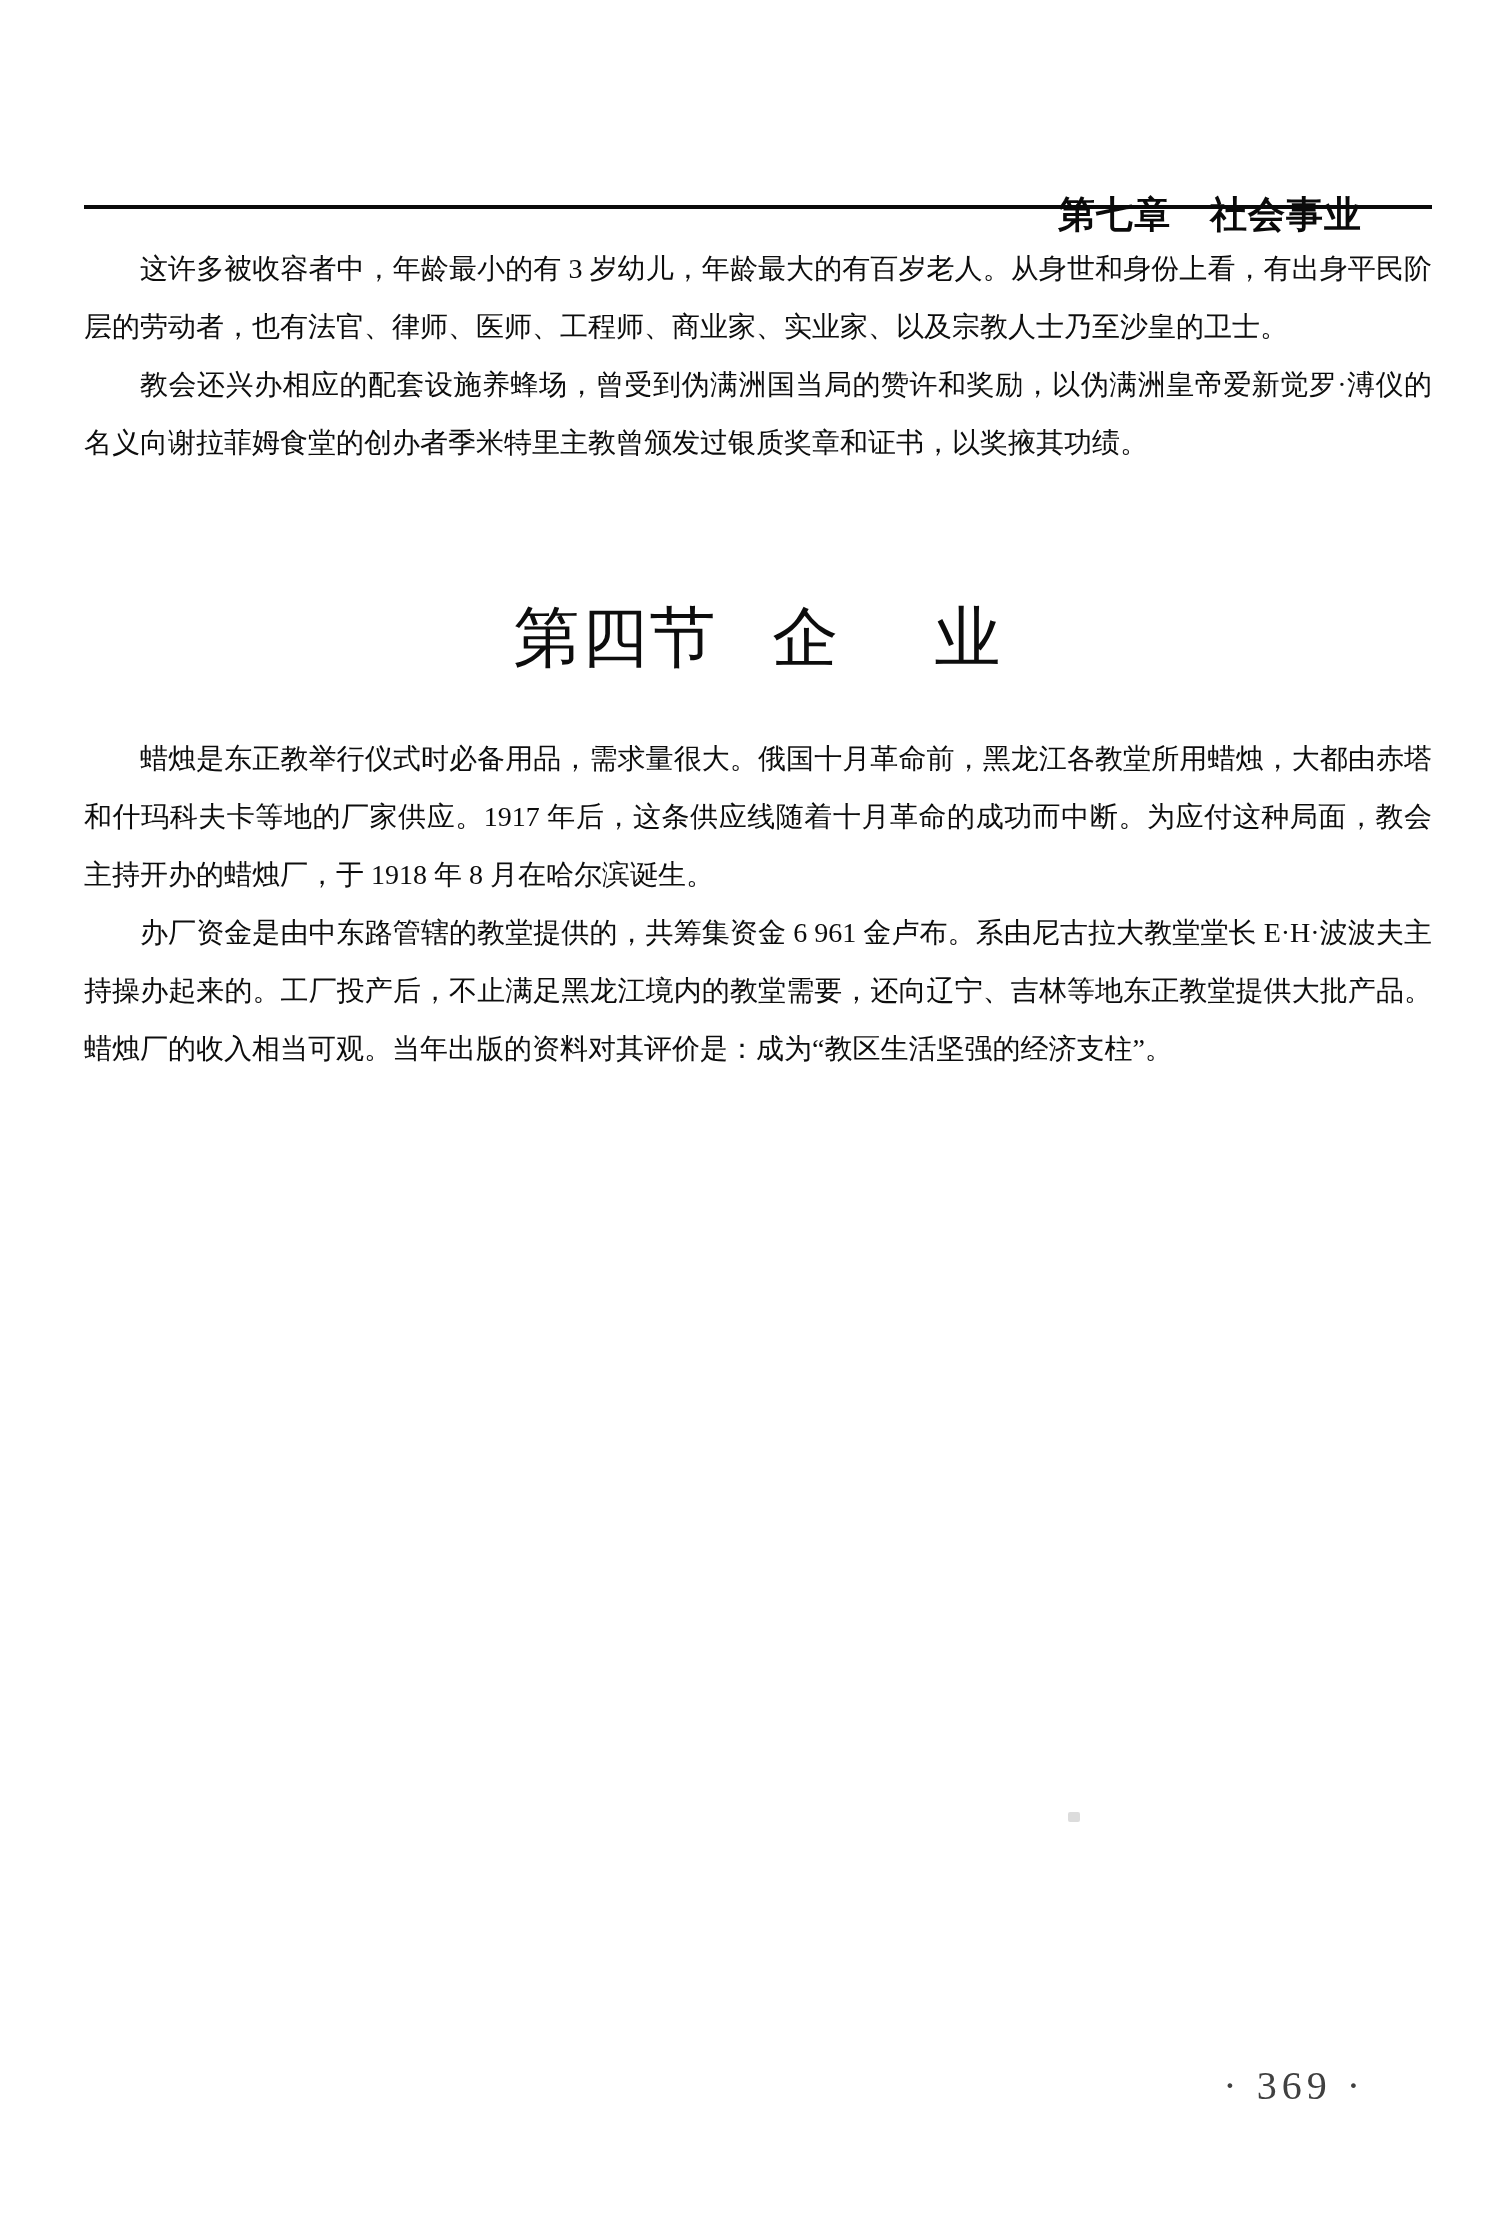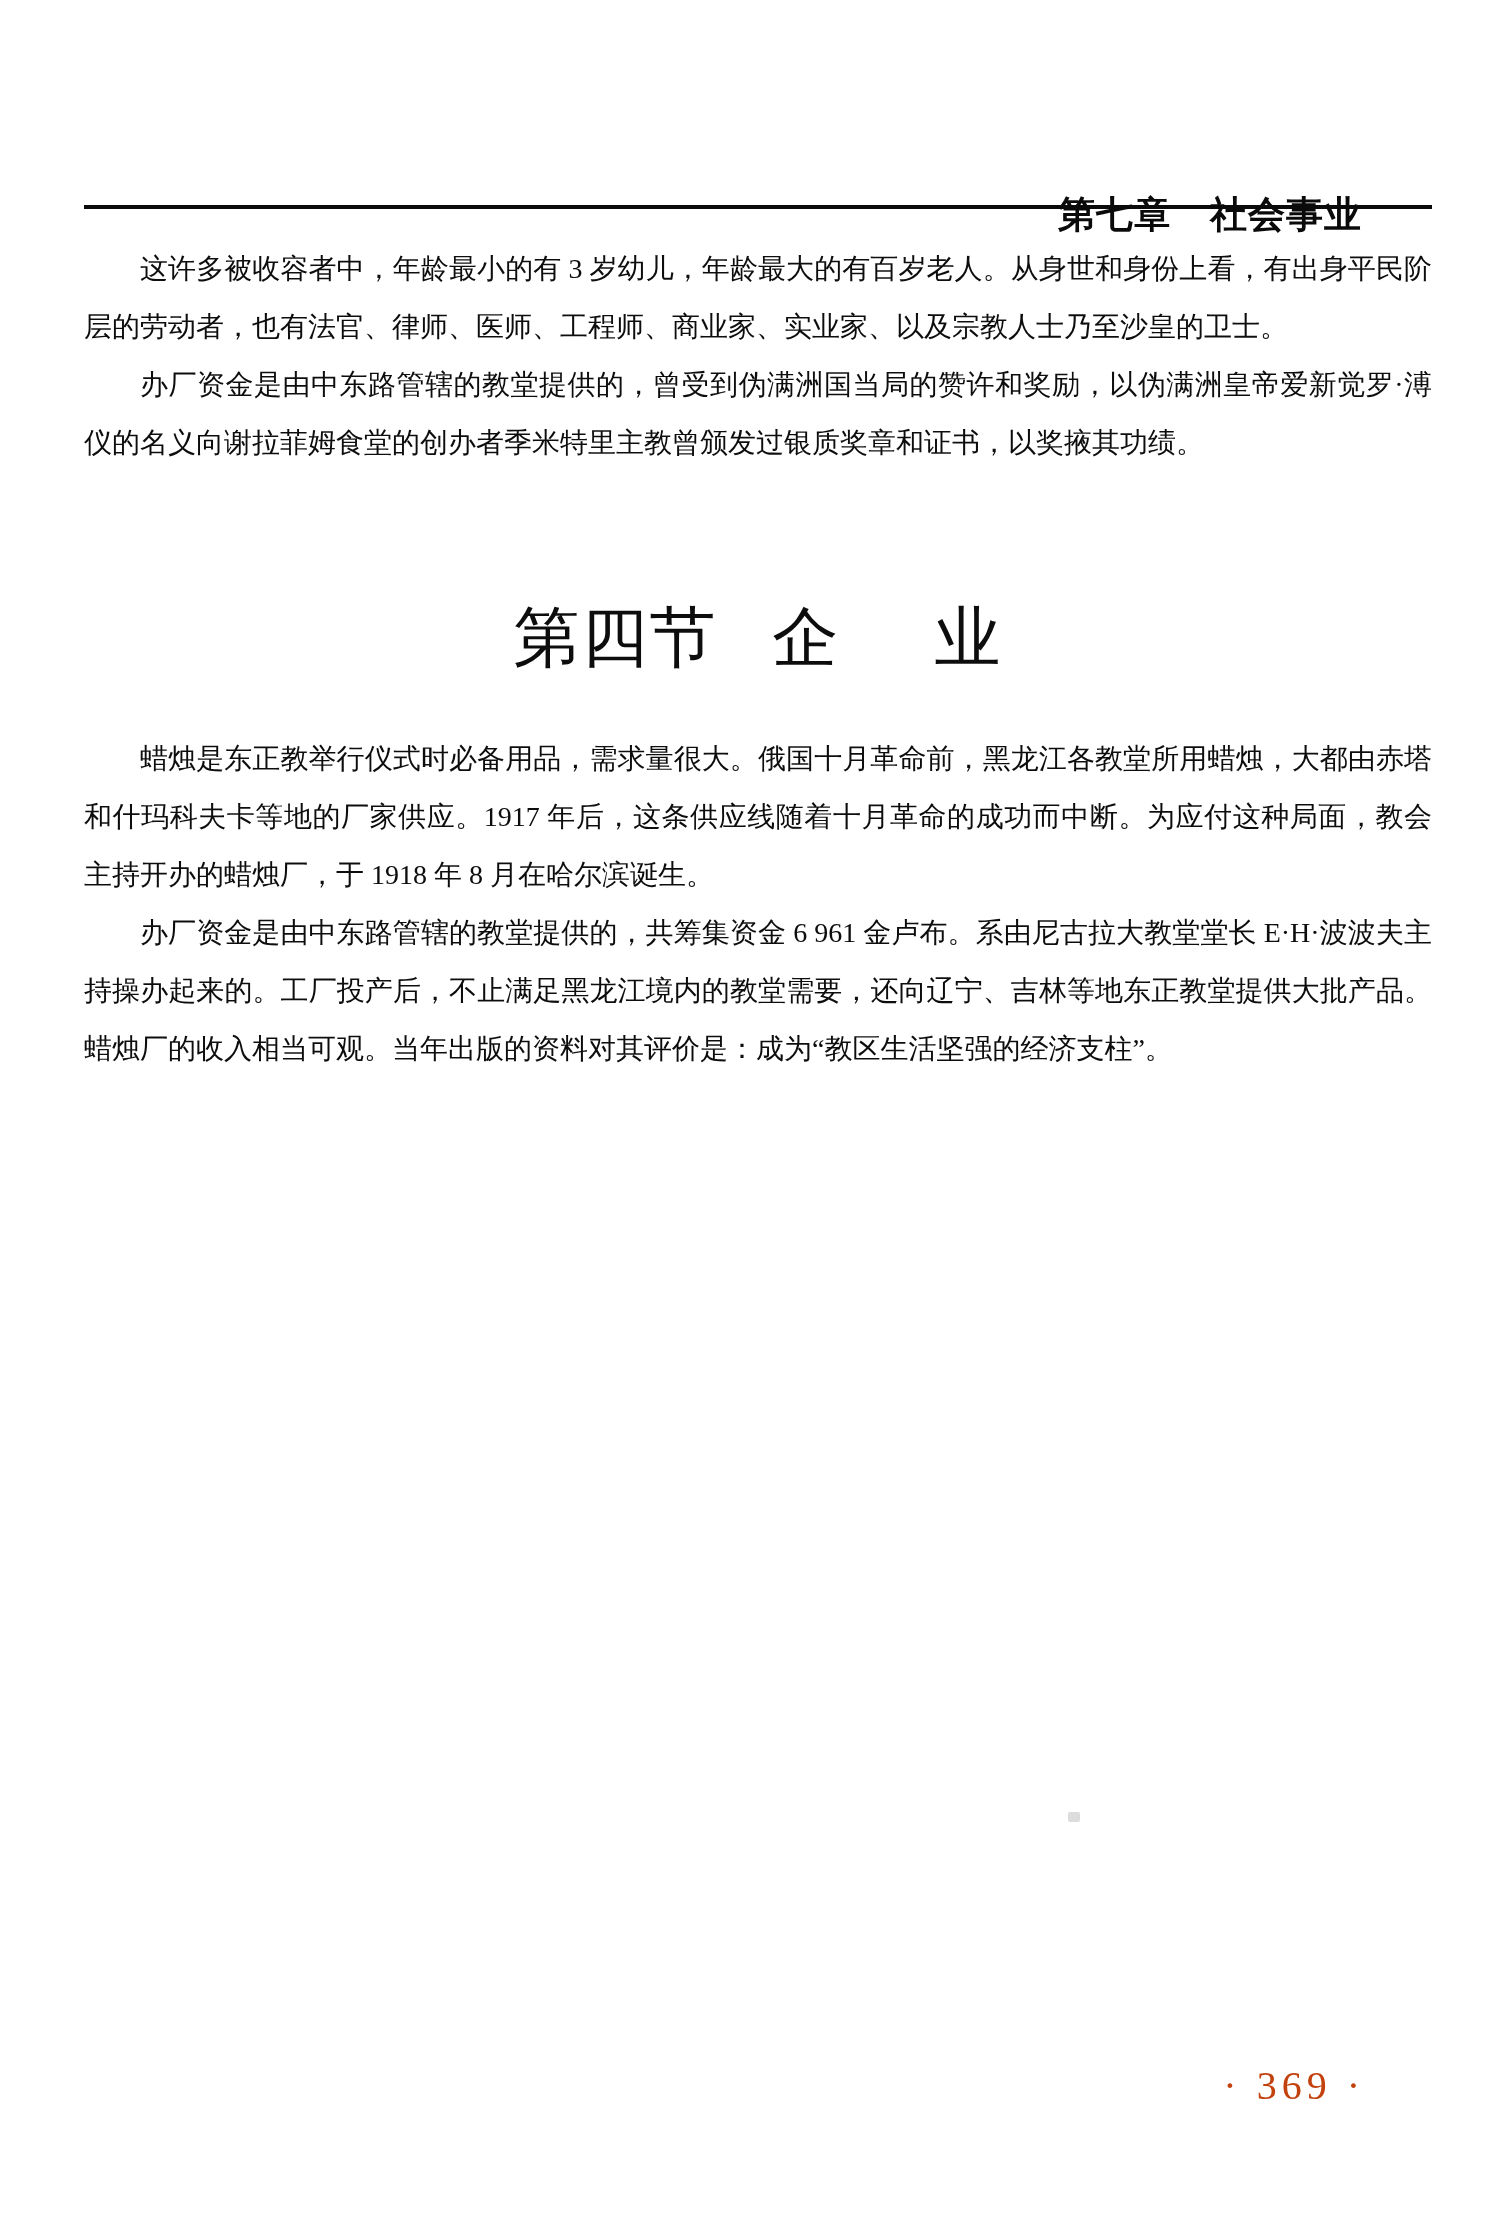--- a/index.html
+++ b/index.html
@@ -60,21 +60,21 @@
     white-space: nowrap;
   }
   .sec-char-1 { margin-left: 0.55em; }
   .sec-char-2 { margin-left: 1.15em; }
   .page-number {
     position: absolute;
     top: 2062px;
     right: 95px;
     font-size: 40px;
     letter-spacing: 5px;
-    color: #c2410c;
+    color: #404040;
     white-space: pre;
   }
   .scan-artifact {
     position: absolute;
     left: 1068px;
     top: 1812px;
     width: 12px;
     height: 10px;
     background: #c9c9c9;
     opacity: 0.65;
@@ -89,21 +89,21 @@
   <div class="running-header">
     <span>第七章　社会事业</span>
   </div>
 
   <div class="header-rule"></div>
 
   <div class="page-body">
 
     <p class="para">这许多被收容者中，年龄最小的有 3 岁幼儿，年龄最大的有百岁老人。从身世和身份上看，有出身平民阶层的劳动者，也有法官、律师、医师、工程师、商业家、实业家、以及宗教人士乃至沙皇的卫士。</p>
 
-    <p class="para">办厂资金是由中东路管辖的教堂提供的，曾受到伪满洲国当局的赞许和奖励，以伪满洲皇帝爱新觉罗·溥仪的名义向谢拉菲姆食堂的创办者季米特里主教曾颁发过银质奖章和证书，以奖掖其功绩。</p>
+    <p class="para">教会还兴办相应的配套设施养蜂场，曾受到伪满洲国当局的赞许和奖励，以伪满洲皇帝爱新觉罗·溥仪的名义向谢拉菲姆食堂的创办者季米特里主教曾颁发过银质奖章和证书，以奖掖其功绩。</p>
 
     <h1 class="section-title">
       <span class="sec-num">第四节</span>
       <span class="sec-char-1">企</span>
       <span class="sec-char-2">业</span>
     </h1>
 
 
     <p class="para">蜡烛是东正教举行仪式时必备用品，需求量很大。俄国十月革命前，黑龙江各教堂所用蜡烛，大都由赤塔和什玛科夫卡等地的厂家供应。1917 年后，这条供应线随着十月革命的成功而中断。为应付这种局面，教会主持开办的蜡烛厂，于 1918 年 8 月在哈尔滨诞生。</p>
 

